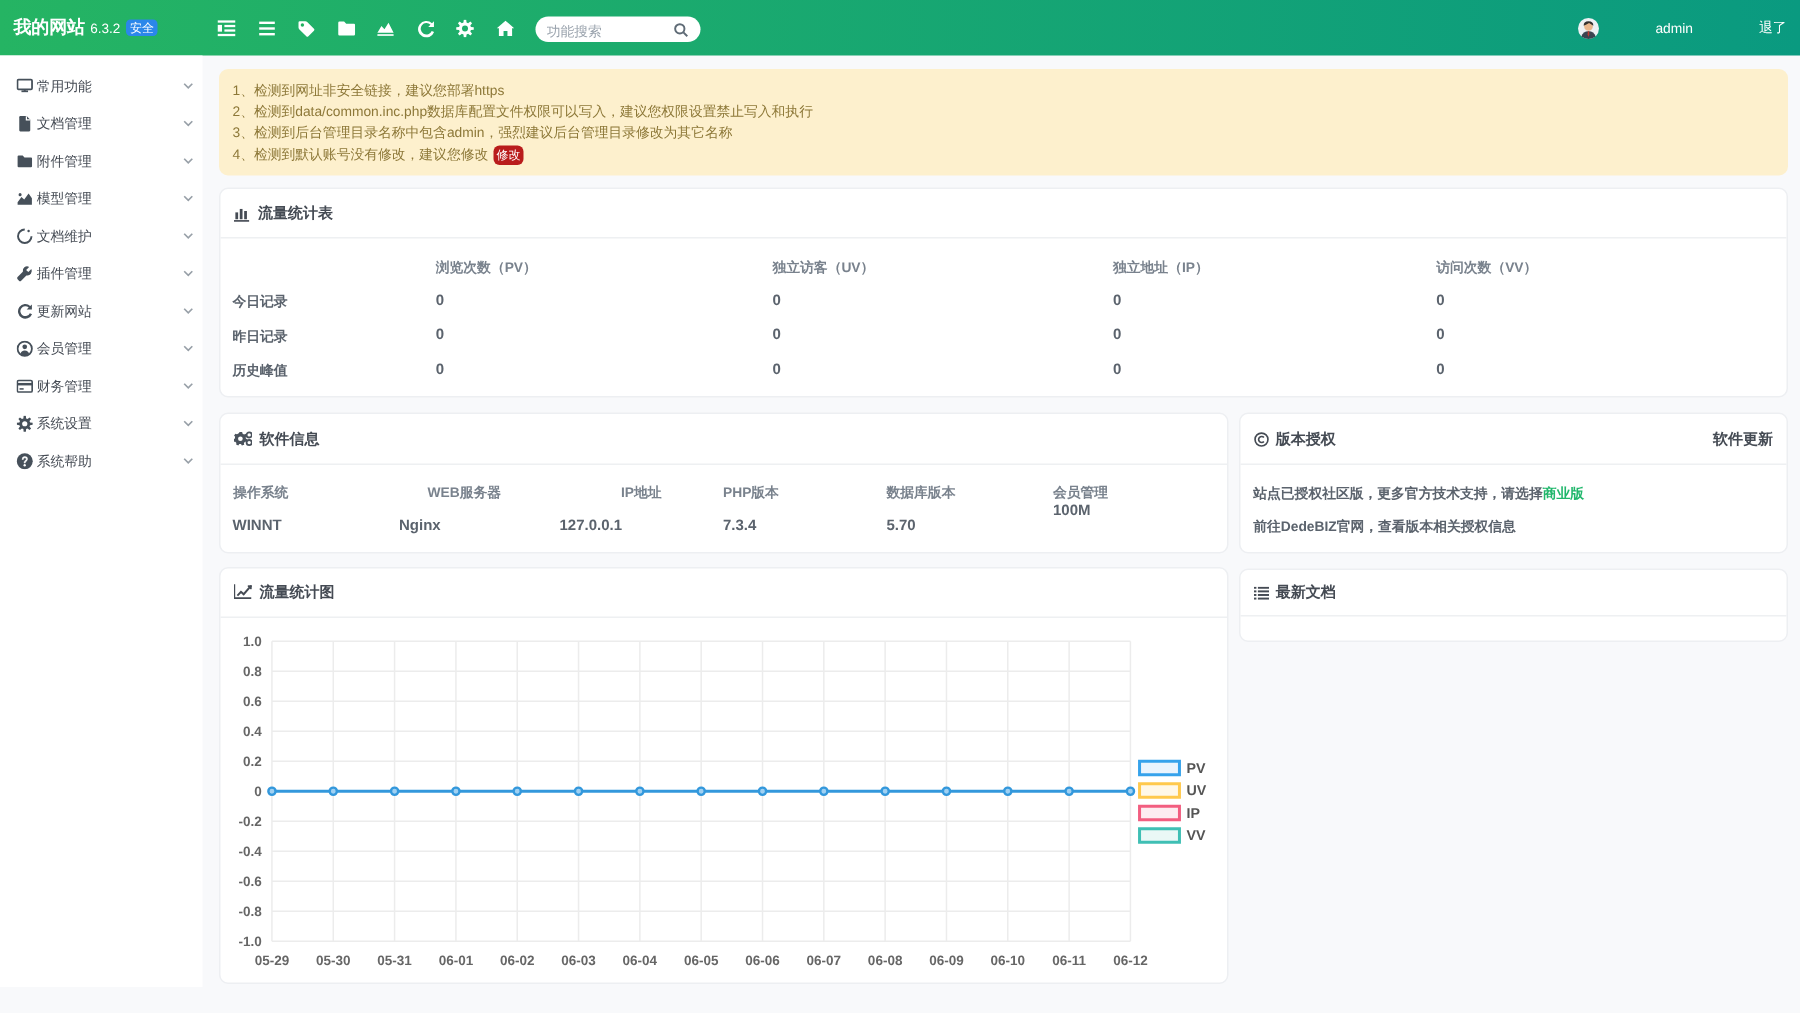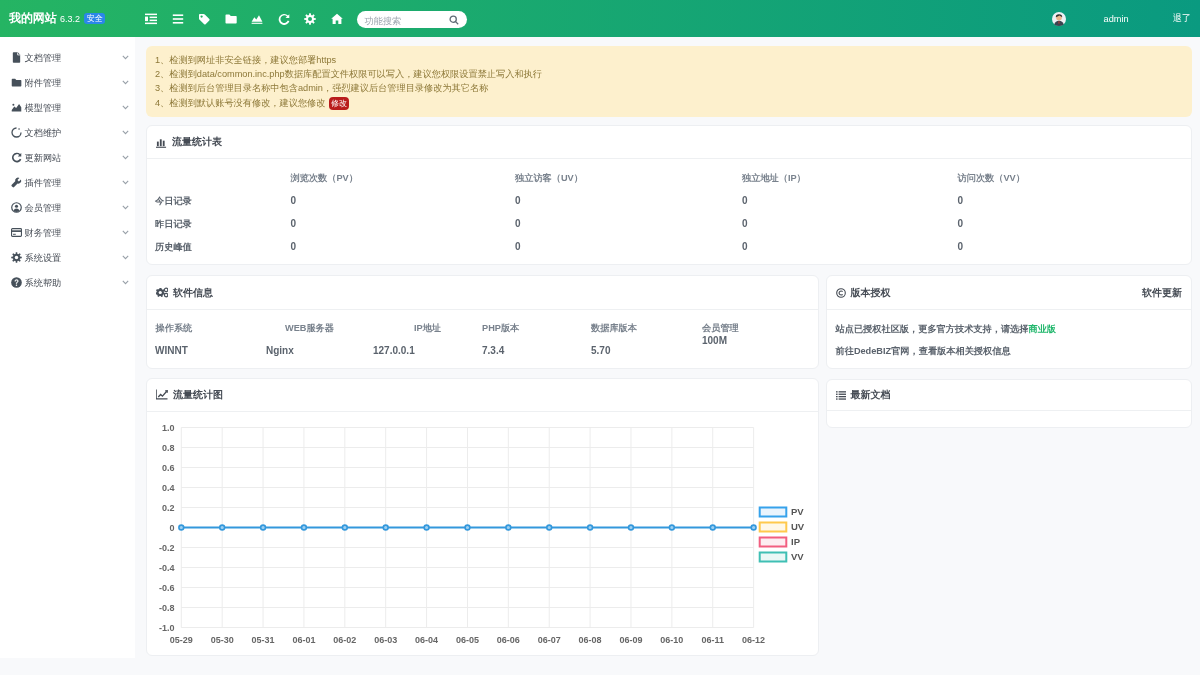--- a/index.html
+++ b/index.html
@@ -107,20 +107,31 @@
         <path d="M6.6 8.9 L7.4 8.9 L7.6 10.8 L7 12.6 L6.4 10.8Z" fill="#c03a30"></path>
       </svg>
       <span style="margin-right:12px">admin</span>
       <span>退了</span>
     </div>
   </div>
 
   <div class="sidebar" id="sidebar">
     <div class="mi">
       <svg class="ic" width="12" height="12" viewBox="0 0 12 12">
+        <rect x="0.7" y="1.2" width="10.6" height="7" rx="0.8" fill="none" stroke="#46505a" stroke-width="1.3"></rect>
+        <rect x="3.6" y="9" width="4.8" height="1.3" fill="#46505a"></rect>
+        <rect x="5.3" y="8" width="1.4" height="1.4" fill="#46505a"></rect>
+      </svg>
+      <span class="t">常用功能</span>
+      <svg class="ch" width="7" height="5" viewBox="0 0 7 5">
+        <polyline points="0.8,0.8 3.5,3.6 6.2,0.8" fill="none" stroke="#98a0a8" stroke-width="1.1"></polyline>
+      </svg>
+    </div>
+    <div class="mi">
+      <svg class="ic" width="12" height="12" viewBox="0 0 12 12">
         <path d="M2 1.2 Q2 0.4 2.8 0.4 L7.4 0.4 L10 3 L10 10.8 Q10 11.6 9.2 11.6 L2.8 11.6 Q2 11.6 2 10.8Z" fill="#46505a"></path>
         <path d="M7.2 0.6 L7.2 3.2 L9.8 3.2" fill="none" stroke="#fff" stroke-width="0.9"></path>
       </svg>
       <span class="t">文档管理</span>
       <svg class="ch" width="7" height="5" viewBox="0 0 7 5">
         <polyline points="0.8,0.8 3.5,3.6 6.2,0.8" fill="none" stroke="#98a0a8" stroke-width="1.1"></polyline>
       </svg>
     </div>
     <div class="mi">
       <svg class="ic" width="12" height="12" viewBox="0 0 12 12">
@@ -146,32 +157,32 @@
         <path d="M10.9 6 A4.9 4.9 0 1 1 6 1.1" fill="none" stroke="#46505a" stroke-width="1.4"></path>
         <circle cx="8.8" cy="2.2" r="0.9" fill="#46505a"></circle>
       </svg>
       <span class="t">文档维护</span>
       <svg class="ch" width="7" height="5" viewBox="0 0 7 5">
         <polyline points="0.8,0.8 3.5,3.6 6.2,0.8" fill="none" stroke="#98a0a8" stroke-width="1.1"></polyline>
       </svg>
     </div>
     <div class="mi">
       <svg class="ic" width="12" height="12" viewBox="0 0 12 12">
+        <path d="M10.8 2.6 L8.6 4.8 L7 3.2 L9.2 1 A3.2 3.2 0 0 0 4.6 4.6 L0.8 8.4 Q0 9.2 0.8 10 L1.8 11 Q2.6 11.8 3.4 11 L7.2 7.2 A3.2 3.2 0 0 0 10.8 2.6Z" fill="#46505a"></path>
+      </svg>
+      <span class="t">插件管理</span>
+      <svg class="ch" width="7" height="5" viewBox="0 0 7 5">
+        <polyline points="0.8,0.8 3.5,3.6 6.2,0.8" fill="none" stroke="#98a0a8" stroke-width="1.1"></polyline>
+      </svg>
+    </div>
+    <div class="mi">
+      <svg class="ic" width="12" height="12" viewBox="0 0 12 12">
         <path d="M11.2 1 L11.2 4.8 L7.4 4.8 L8.9 3.3 A3.6 3.6 0 1 0 9.7 7.4 L11.3 8.1 A5.3 5.3 0 1 1 10 2.2Z" fill="#46505a"></path>
       </svg>
       <span class="t">更新网站</span>
-      <svg class="ch" width="7" height="5" viewBox="0 0 7 5">
-        <polyline points="0.8,0.8 3.5,3.6 6.2,0.8" fill="none" stroke="#98a0a8" stroke-width="1.1"></polyline>
-      </svg>
-    </div>
-    <div class="mi">
-      <svg class="ic" width="12" height="12" viewBox="0 0 12 12">
-        <path d="M10.8 2.6 L8.6 4.8 L7 3.2 L9.2 1 A3.2 3.2 0 0 0 4.6 4.6 L0.8 8.4 Q0 9.2 0.8 10 L1.8 11 Q2.6 11.8 3.4 11 L7.2 7.2 A3.2 3.2 0 0 0 10.8 2.6Z" fill="#46505a"></path>
-      </svg>
-      <span class="t">插件管理</span>
       <svg class="ch" width="7" height="5" viewBox="0 0 7 5">
         <polyline points="0.8,0.8 3.5,3.6 6.2,0.8" fill="none" stroke="#98a0a8" stroke-width="1.1"></polyline>
       </svg>
     </div>
     <div class="mi">
       <svg class="ic" width="12" height="12" viewBox="0 0 12 12">
         <circle cx="6" cy="6" r="5.2" fill="none" stroke="#46505a" stroke-width="1.3"></circle>
         <circle cx="6" cy="4.6" r="1.7" fill="#46505a"></circle>
         <path d="M2.8 9.8 Q3.4 7.2 6 7.2 Q8.6 7.2 9.2 9.8 Q7.6 11 6 11 Q4.4 11 2.8 9.8Z" fill="#46505a"></path>
       </svg>

